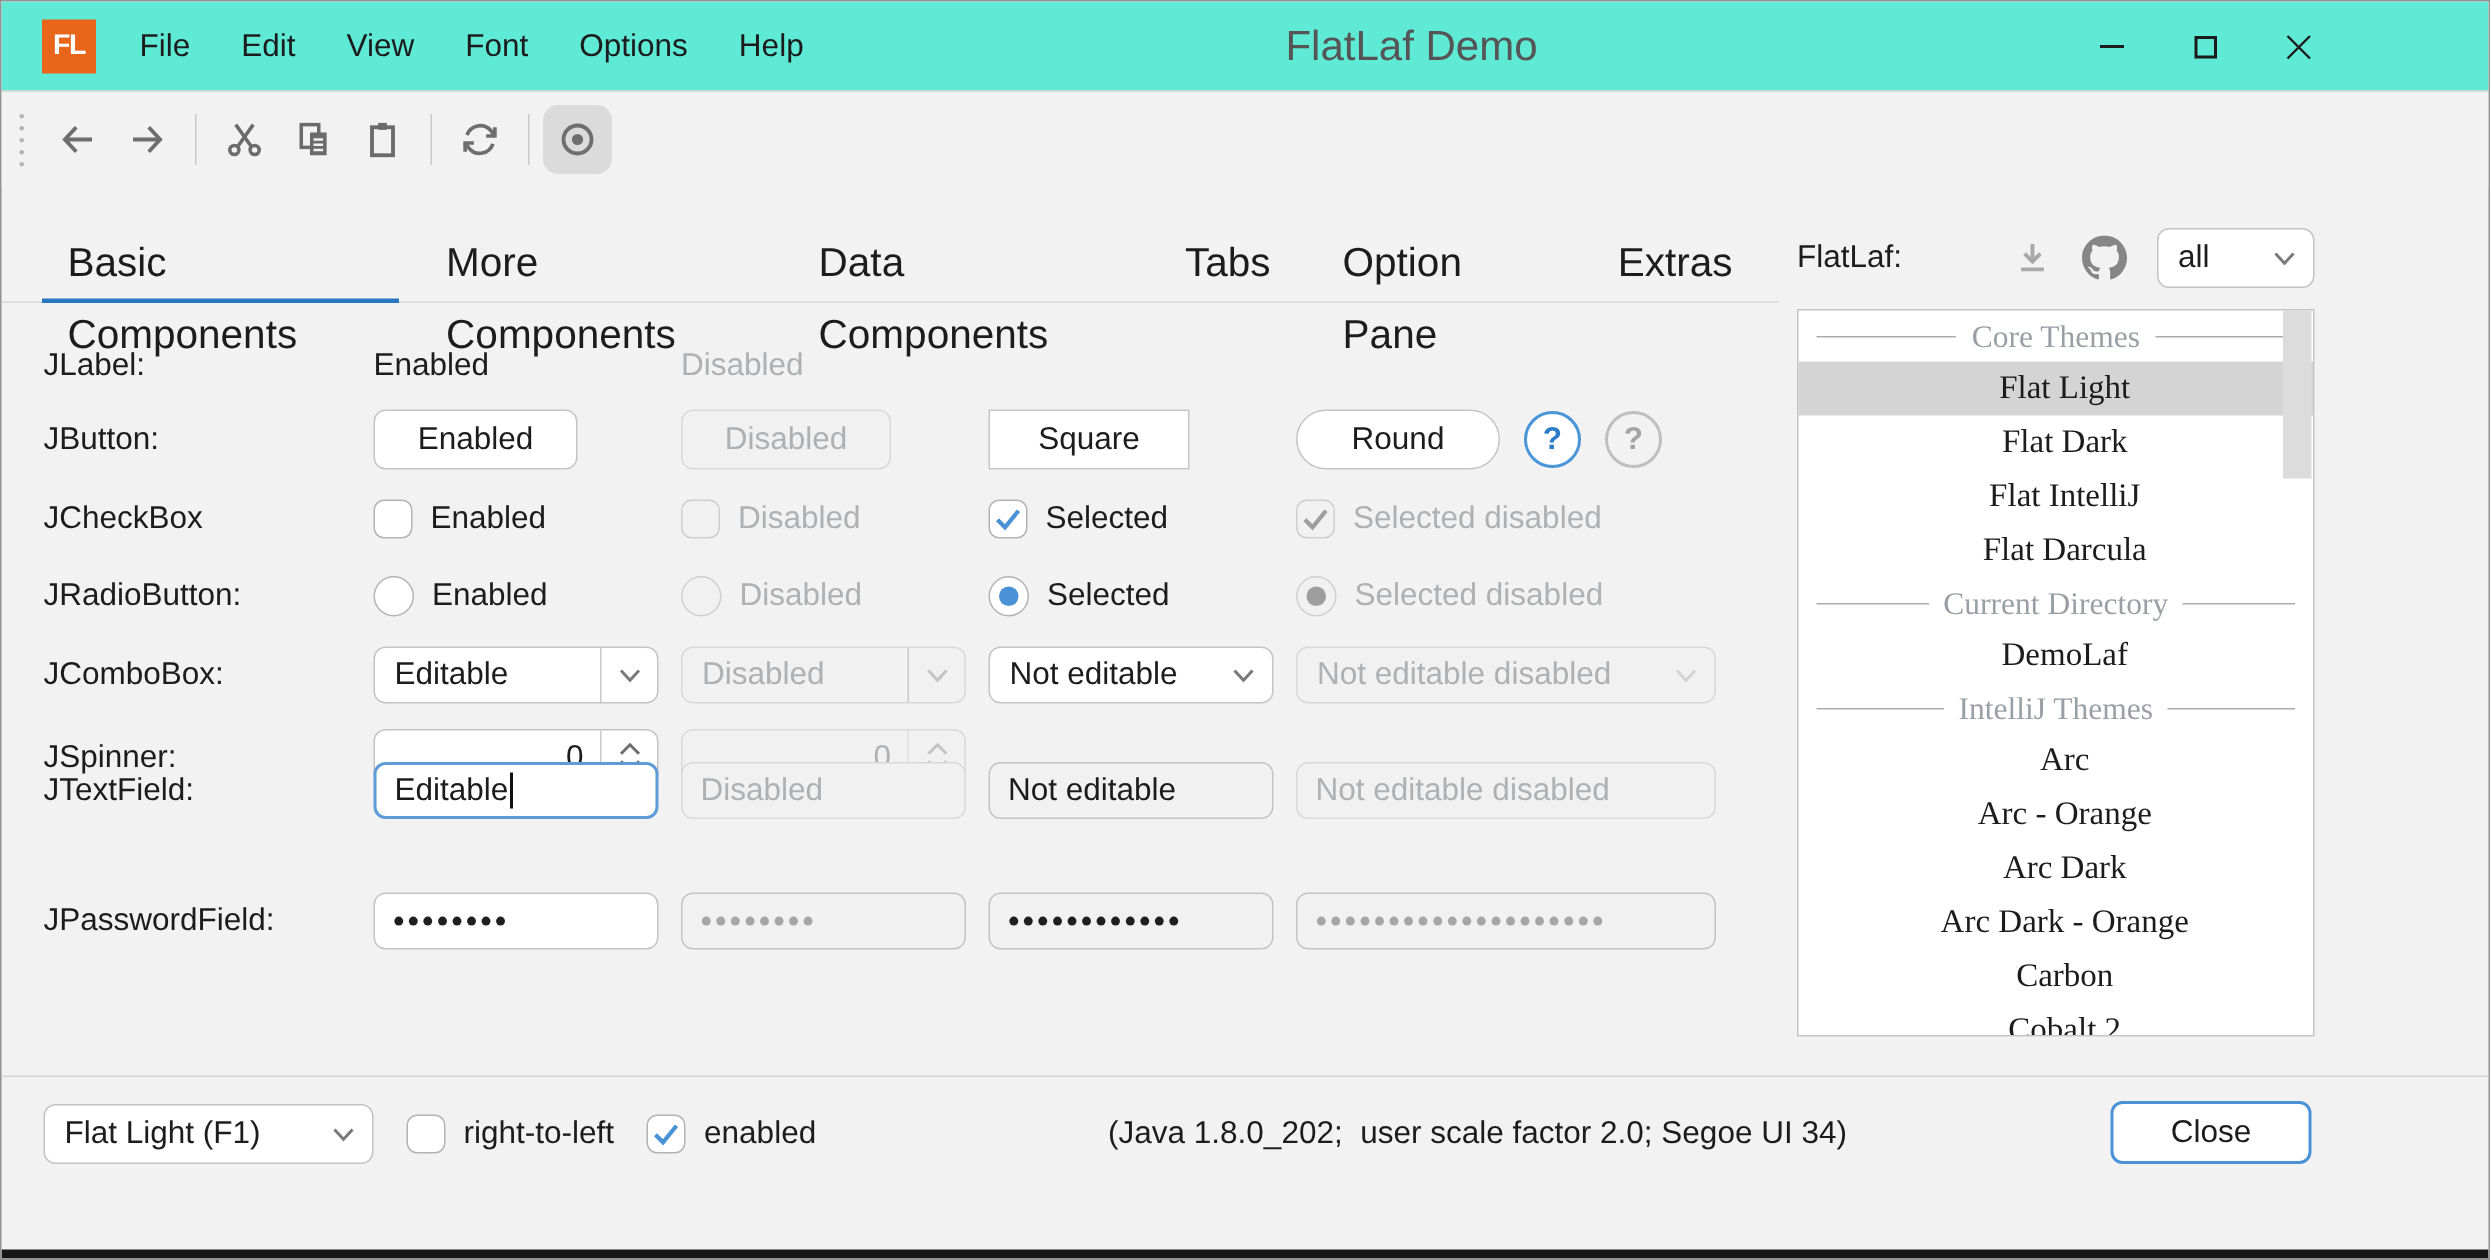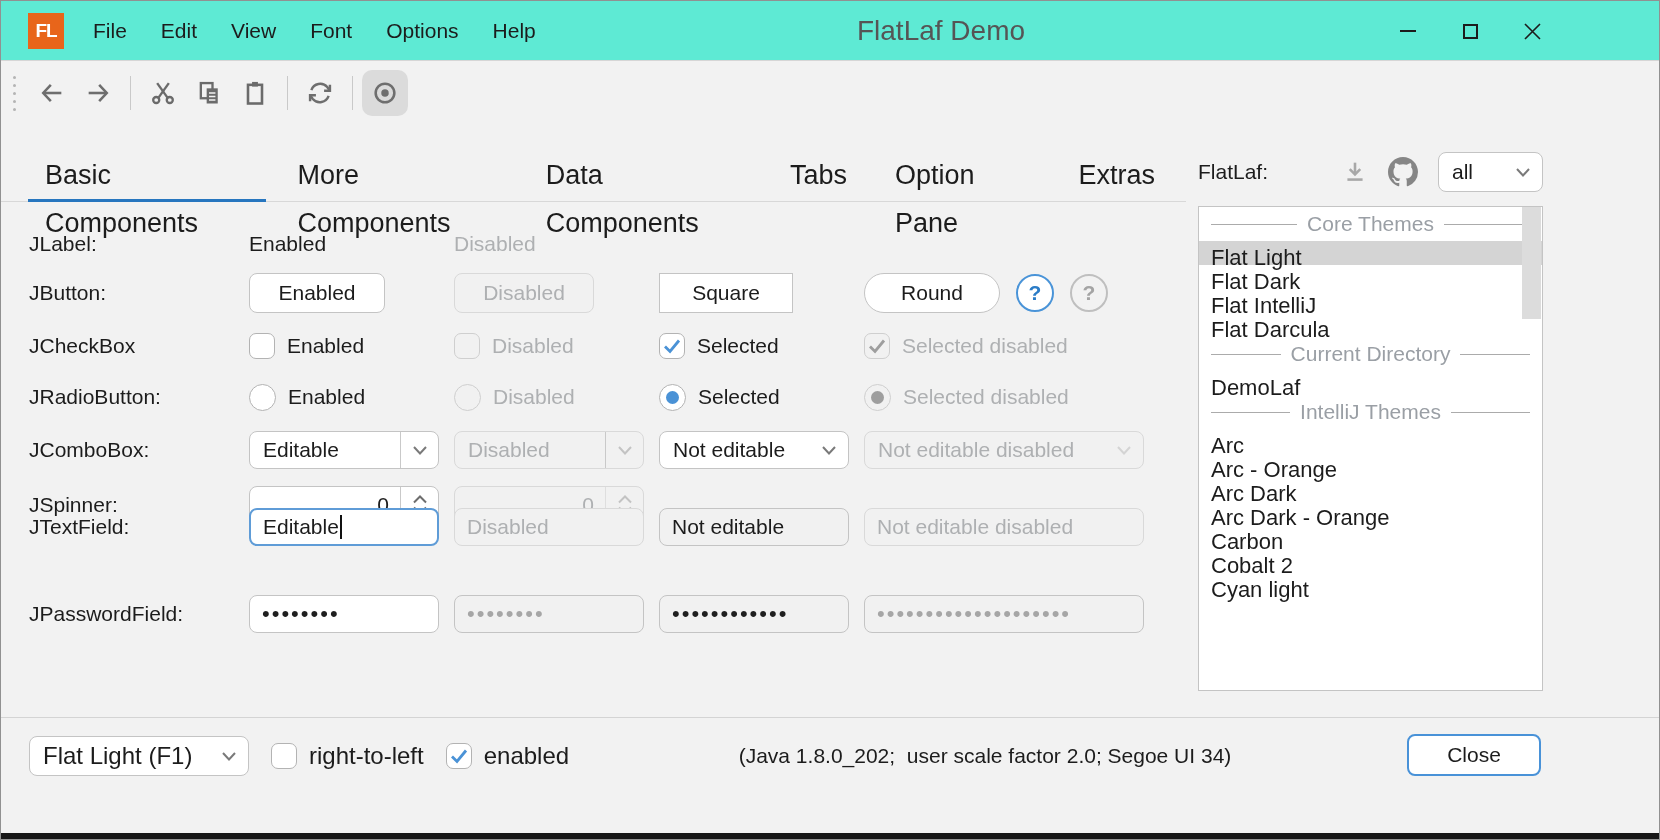--- a/index.html
+++ b/index.html
@@ -89,31 +89,31 @@
   .pw.dimdots { color:#a6a6a6; }
   .tf.white { background:#fff; }
 
   
   .themes-header { position:absolute; left:1197px; top:150px; width:345px; height:42px;
                    display:flex; align-items:center; font-size:21px; }
   .th-spacer { flex:1; }
   .iconbtn { width:34px; height:34px; display:flex; align-items:center; justify-content:center; }
   .filter-combo { width:105px; height:40px; margin-left:18px; }
   .themes-list { position:absolute; left:1197px; top:205px; width:345px; height:485px; background:#fff;
-                 border:1px solid #c4c4c4; overflow:hidden; font-size:22px; }
-  .theme-item { height:24px; line-height:34px; padding-left:12px; white-space:nowrap; }
+                 border:1px solid #c4c4c4; overflow:hidden; font-size:22px;font-family:Liberation Serif, serif; }
+  .theme-item { height:36px; line-height:34px; padding-left:12px; white-space:nowrap;text-align:center; }
   .theme-item.selected { background:#d4d4d4; }
   .theme-sep { height:34px; display:flex; align-items:center; gap:10px; padding:0 12px;
                color:#9a9fa5; font-size:21px; }
   .theme-sep::before, .theme-sep::after { content:""; flex:1; height:1px; background:#ababab; }
   .list-scrollbar { position:absolute; top:206px; width:19px; height:112px; left:1521px; background:#dcdcdc; }
 
   
   .statusbar { position:absolute; top:716px; left:0; width:100%; height:118px; border-top:1px solid #d4d4d4; }
-  .sb-inner { display:flex; align-items:center; height:76px; padding-left:28px; font-size:24px; }
+  .sb-inner { display:flex; align-items:center; height:76px; padding-left:28px; font-size:21px; }
   .laf-combo { width:220px; height:40px; }
   .sb-cb { margin-left:22px; }
   .status-text { position:absolute; top:0; height:76px; left:50%; transform:translateX(calc(-50% + 155px));
                  display:flex; align-items:center; font-size:21px; white-space:pre; }
   .close-btn { position:absolute; right:118px; top:16px; width:134px; height:42px; background:#fff;
                border:2px solid #4992d8; border-radius:8px; font-size:21px; display:flex;
                align-items:center; justify-content:center; }
   .bottom-strip { position:absolute; bottom:0; left:0; width:100%; height:6px; background:#161616; }
 
   svg { display:block; }

